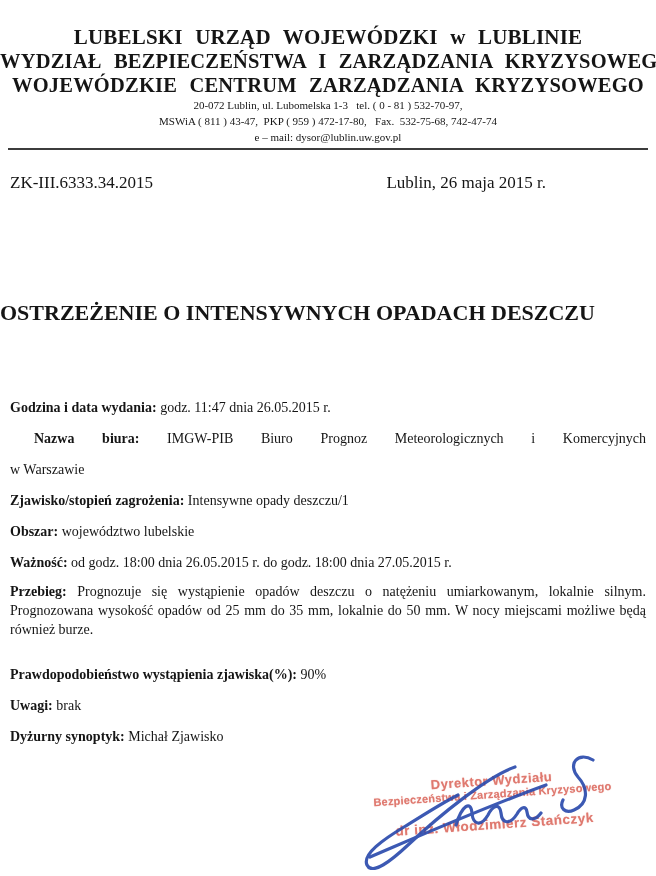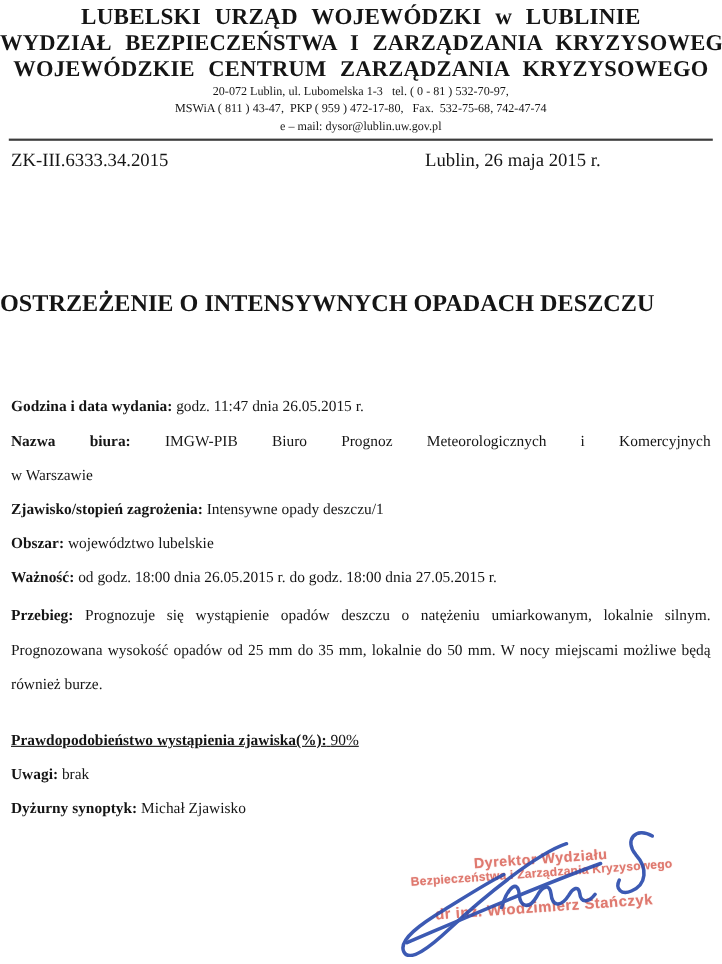--- a/index.html
+++ b/index.html
@@ -6,21 +6,21 @@
   .page {
     position: relative;
     width: 656px;
     height: 876px;
     background: #ffffff;
     color: #151515;
     font-family: "Liberation Serif", "DejaVu Serif", serif;
     overflow: hidden;
   }
   
-  .letterhead { text-align: center; padding-top: 3px; }
+  .letterhead { text-align: center; padding-top: 25px; }
   .org-line {
     font-weight: bold;
     font-size: 21px;
     line-height: 24px;
     word-spacing: 7px;
     letter-spacing: 0.2px;
     white-space: nowrap;
   }
   .org-line.second { font-size: 20.5px; }
   .addr-line {
@@ -30,40 +30,40 @@
     white-space: pre-wrap;
   }
   .rule {
     margin: 3px 8px 0 8px;
     border-top: 2px solid #3c3c3c;
     height: 0;
   }
   
   .ref-row {
     display: flex;
-    margin: 7px 10px 0 10px;
+    margin: 22px 10px 0 10px;
     font-size: 17px;
     line-height: 21px;
   }
   .ref-date { margin-left: auto; margin-right: 100px; }
   
   .doc-title {
     margin-top: 107px;
     text-align: left;
     font-weight: bold;
     font-size: 22px;
     line-height: 26px;
     white-space: nowrap;
   }
   
   .fields { margin: 66px 10px 0 10px; font-size: 14px; }
   .field { margin: 0; line-height: 31px; }
-  .stretch { text-align: justify; text-align-last: justify; }
-  .course { line-height: 31px; text-align: justify; margin: 4px 0 0 0; }
-  .prob { margin-top: 20px; text-decoration: underline; }
+  .stretch { text-align: justify; text-align-last: justify; margin-left: 24px; }
+  .course { line-height: 19px; text-align: justify; margin: 4px 0 0 0; }
+  .prob { margin-top: 20px; }
   .field b { font-weight: bold; }
   
   .stamp {
     position: absolute;
     left: 368px;
     top: 773px;
     width: 250px;
     text-align: center;
     transform: rotate(-4deg);
     font-family: "Liberation Sans", "DejaVu Sans", sans-serif;

